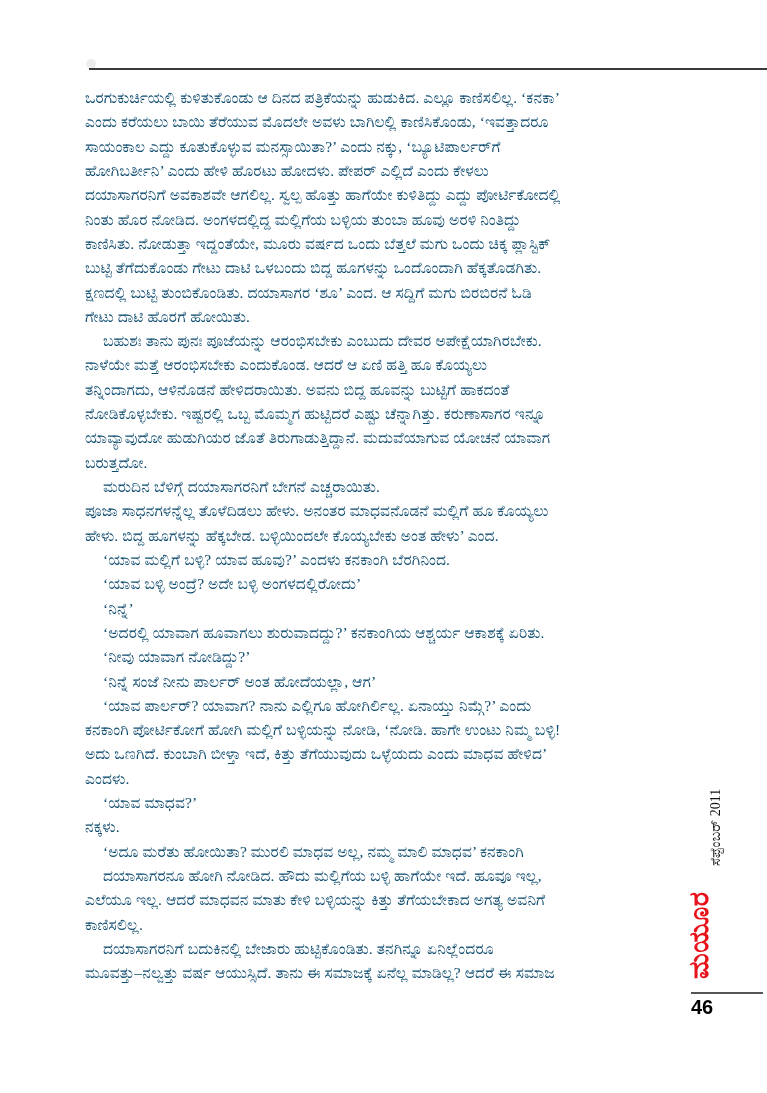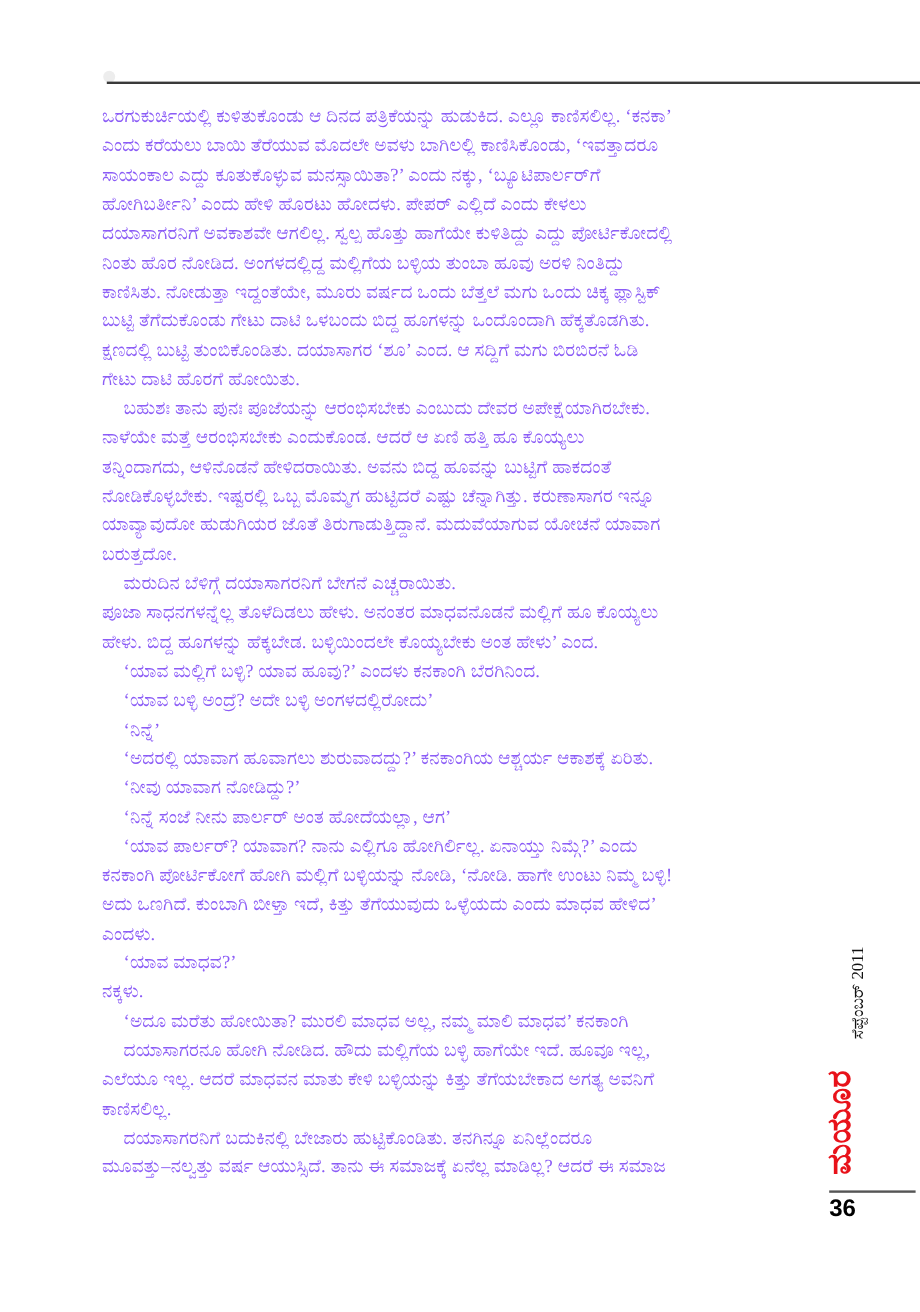--- a/index.html
+++ b/index.html
@@ -63,21 +63,21 @@
   }
 </style>
 </head>
 <body>
 
 <div class="page">
 
   <div class="print-smudge"></div>
   <div class="top-rule" style="background: rgb(58, 58, 58);"></div>
 
-  <div class="body-text" id="body-text" style="color: #8b5cf6;">
+  <div class="body-text" id="body-text" style="color: #0c4a6e;">
       <div class="line">ಒರಗುಕುರ್ಚಿಯಲ್ಲಿ ಕುಳಿತುಕೊಂಡು ಆ ದಿನದ ಪತ್ರಿಕೆಯನ್ನು ಹುಡುಕಿದ. ಎಲ್ಲೂ ಕಾಣಿಸಲಿಲ್ಲ. ‘ಕನಕಾ’</div>
       <div class="line">ಎಂದು ಕರೆಯಲು ಬಾಯಿ ತೆರೆಯುವ ಮೊದಲೇ ಅವಳು ಬಾಗಿಲಲ್ಲಿ ಕಾಣಿಸಿಕೊಂಡು, ‘ಇವತ್ತಾದರೂ</div>
       <div class="line">ಸಾಯಂಕಾಲ ಎದ್ದು ಕೂತುಕೊಳ್ಳುವ ಮನಸ್ಸಾಯಿತಾ?’ ಎಂದು ನಕ್ಕು, ‘ಬ್ಯೂಟಿಪಾರ್ಲರ್‌ಗೆ</div>
       <div class="line">ಹೋಗಿಬರ್ತೀನಿ’ ಎಂದು ಹೇಳಿ ಹೊರಟು ಹೋದಳು. ಪೇಪರ್ ಎಲ್ಲಿದೆ ಎಂದು ಕೇಳಲು</div>
       <div class="line">ದಯಾಸಾಗರನಿಗೆ ಅವಕಾಶವೇ ಆಗಲಿಲ್ಲ. ಸ್ವಲ್ಪ ಹೊತ್ತು ಹಾಗೆಯೇ ಕುಳಿತಿದ್ದು ಎದ್ದು ಪೋರ್ಟಿಕೋದಲ್ಲಿ</div>
       <div class="line">ನಿಂತು ಹೊರ ನೋಡಿದ. ಅಂಗಳದಲ್ಲಿದ್ದ ಮಲ್ಲಿಗೆಯ ಬಳ್ಳಿಯ ತುಂಬಾ ಹೂವು ಅರಳಿ ನಿಂತಿದ್ದು</div>
       <div class="line">ಕಾಣಿಸಿತು. ನೋಡುತ್ತಾ ಇದ್ದಂತೆಯೇ, ಮೂರು ವರ್ಷದ ಒಂದು ಬೆತ್ತಲೆ ಮಗು ಒಂದು ಚಿಕ್ಕ ಪ್ಲಾಸ್ಟಿಕ್</div>
       <div class="line">ಬುಟ್ಟಿ ತೆಗೆದುಕೊಂಡು ಗೇಟು ದಾಟಿ ಒಳಬಂದು ಬಿದ್ದ ಹೂಗಳನ್ನು ಒಂದೊಂದಾಗಿ ಹೆಕ್ಕತೊಡಗಿತು.</div>
       <div class="line">ಕ್ಷಣದಲ್ಲಿ ಬುಟ್ಟಿ ತುಂಬಿಕೊಂಡಿತು. ದಯಾಸಾಗರ ‘ಶೂ’ ಎಂದ. ಆ ಸದ್ದಿಗೆ ಮಗು ಬಿರಬಿರನೆ ಓಡಿ</div>
       <div class="line">ಗೇಟು ದಾಟಿ ಹೊರಗೆ ಹೋಯಿತು.</div>
@@ -109,15 +109,15 @@
       <div class="line indent">ದಯಾಸಾಗರನಿಗೆ ಬದುಕಿನಲ್ಲಿ ಬೇಜಾರು ಹುಟ್ಟಿಕೊಂಡಿತು. ತನಗಿನ್ನೂ ಏನಿಲ್ಲೆಂದರೂ</div>
       <div class="line">ಮೂವತ್ತು–ನಲ್ವತ್ತು ವರ್ಷ ಆಯುಸ್ಸಿದೆ. ತಾನು ಈ ಸಮಾಜಕ್ಕೆ ಏನೆಲ್ಲ ಮಾಡಿಲ್ಲ? ಆದರೆ ಈ ಸಮಾಜ</div>
     </div>
 
   <div class="side-issue">ಸೆಪ್ಟೆಂಬರ್ 2011</div>
 
   <div class="side-brand" style="color: rgb(232, 18, 26);">ಮಯೂರ</div>
 
   <div class="page-num-rule"></div>
 
-  <div class="page-number">36</div>
+  <div class="page-number">46</div>
 
 </div>
 
 </body></html>

